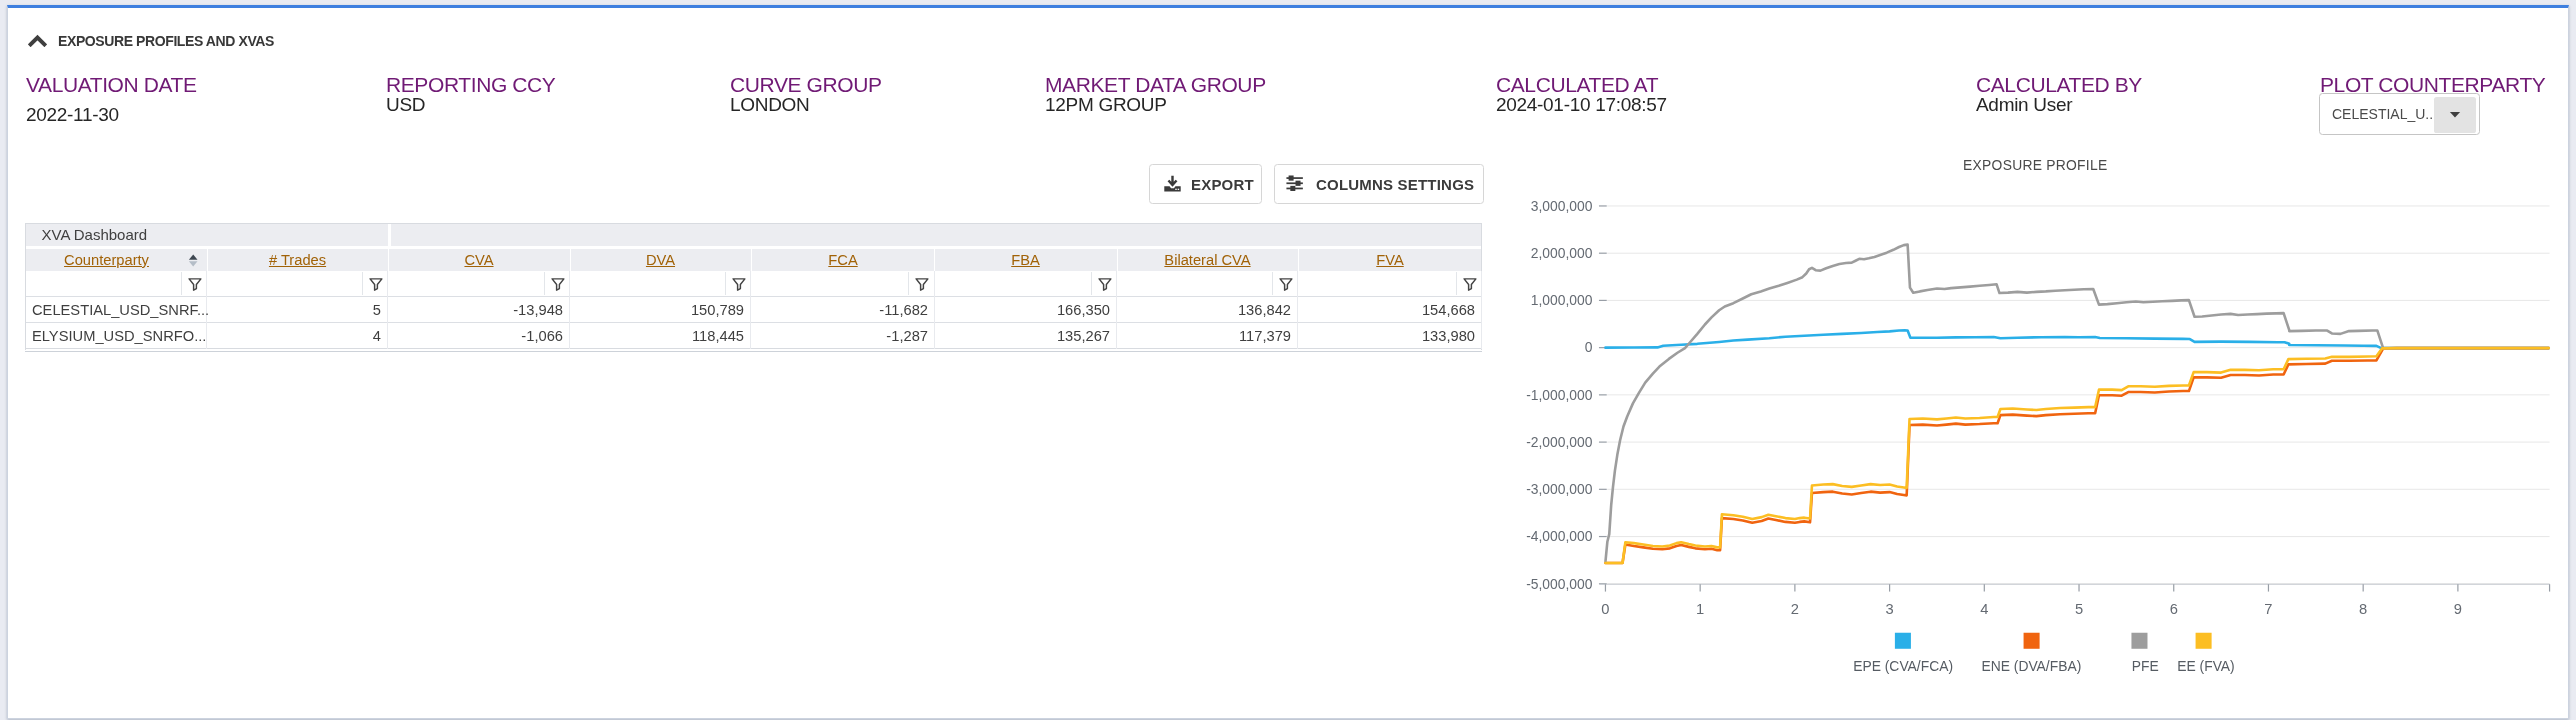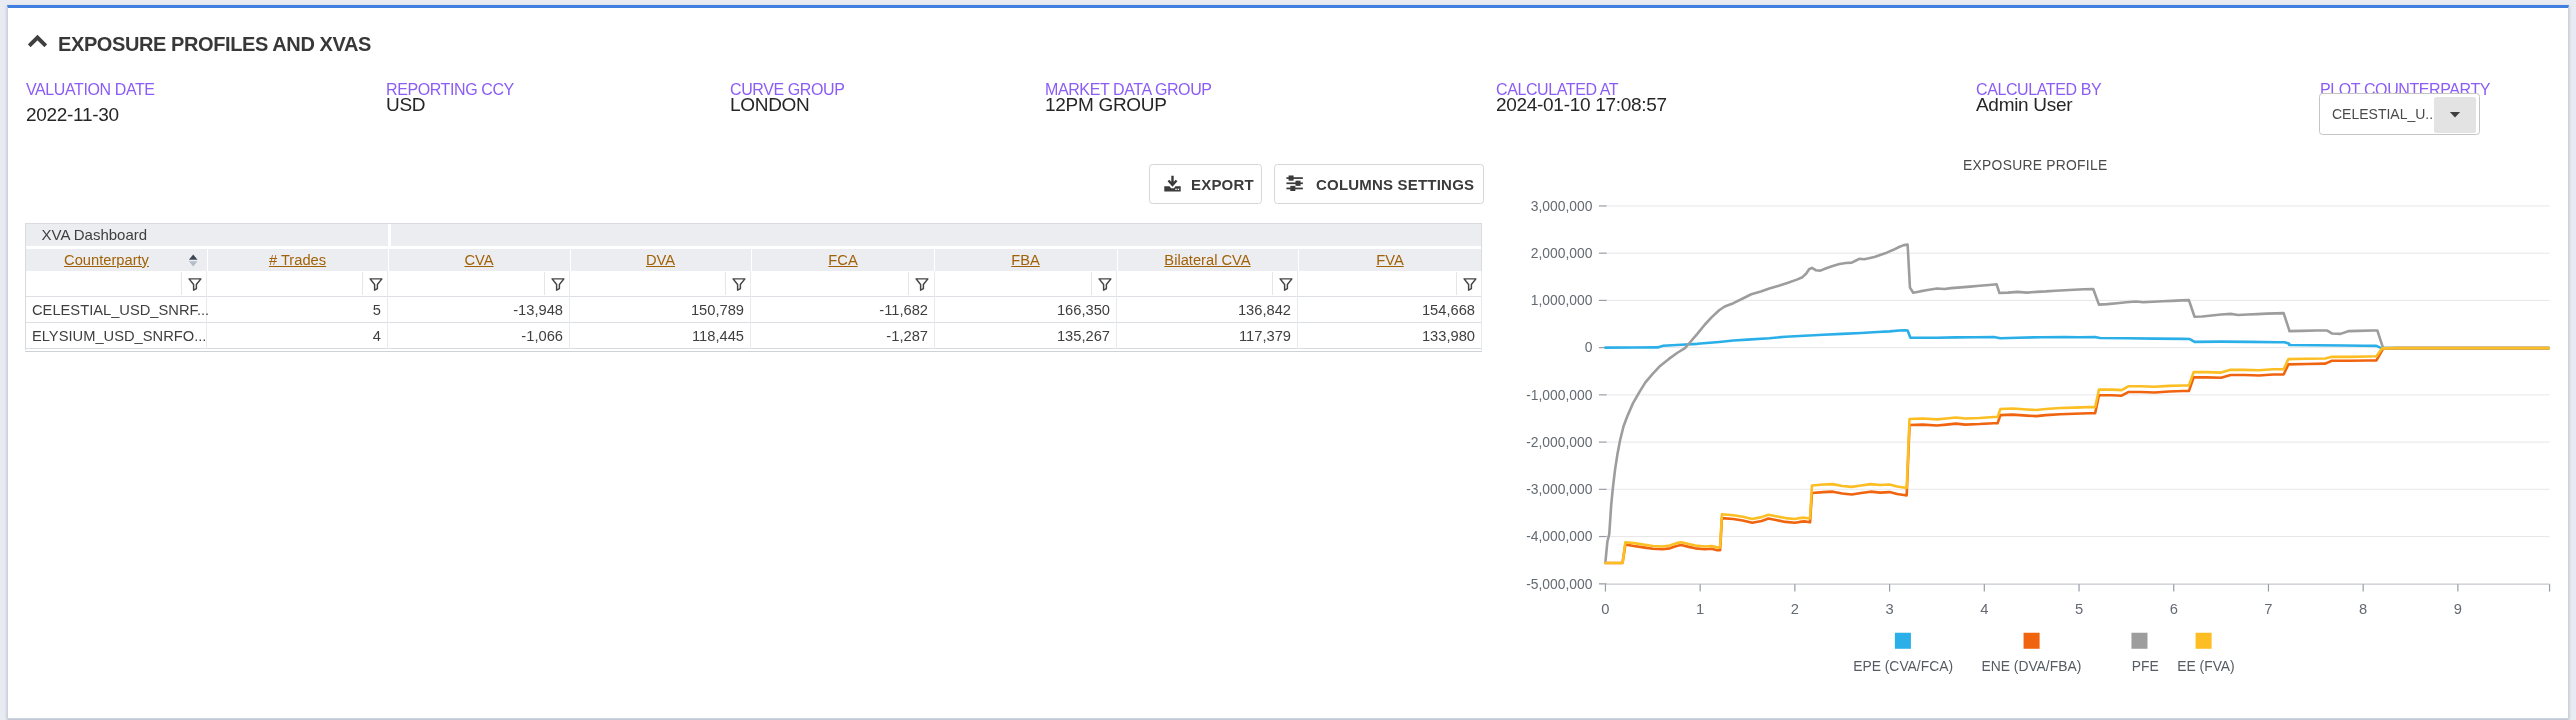--- a/index.html
+++ b/index.html
@@ -1,36 +1,36 @@
 <!DOCTYPE html>
 <html style="font-size:14px"><head><meta charset="utf-8">
 <style>
 * { margin:0; padding:0; box-sizing:border-box; }
 html,body { width:2576px; height:721px; }
 body { background:#e9ebf2; font-family:"Liberation Sans", sans-serif; position:relative; overflow:hidden; }
 .abs { position:absolute; }
 #panel { left:7px; top:5.2px; width:2562px; height:714px; background:#fff; border:0.9px solid #ccd3df; border-top:3.5px solid #3e7fdf; box-shadow:0 0.9px 2.6px rgba(100,115,140,.45); }
-.lbl { font-size:16px; letter-spacing:-0.4px; color:#8b5cf6; white-space:nowrap;margin-top:8px; }
+.lbl { font-size:21px; letter-spacing:-0.4px; color:#701a75; white-space:nowrap; }
 .val { font-size:19px; letter-spacing:-0.3px; color:#262626; white-space:nowrap; }
 .btn { border:0.9px solid #d6d6d6; border-radius:3.5px; background:#fff; height:40px; display:flex; align-items:center; }
 .btxt { font-size:15px; font-weight:bold; color:#3b3b3b; letter-spacing:0.2px; }
 
 #grid { left:25px; top:223px; width:1457px; }
 .g-band { background:#ecedf1; position:absolute; }
 .hcell { position:absolute; top:0; height:100%; display:flex; align-items:center; justify-content:center; font-size:14.7px; color:#a16207;text-decoration:underline; }
 .dcell { position:absolute; top:0; height:100%; border-right:0.9px solid #e8eaee; font-size:14.7px; color:#3f3f3f; display:flex; align-items:center; }
 .num { justify-content:flex-end; padding-right:6px; }
 </style></head>
 <body>
 <div class="abs" id="panel"></div>
 
 <svg class="abs" style="left:28px;top:34px" width="19" height="13" viewBox="0 0 22 15">
     <path d="M3 12 L11 4 L19 12" stroke="#3f3f3f" stroke-width="4.6" fill="none" stroke-linecap="square"></path>
   </svg>
-<div class="abs" style="left:58px;top:33px;font-size:20px;font-weight:bold;letter-spacing:-0.4px;color:#383838">EXPOSURE PROFILES AND XVAS</div>
+<div class="abs" style="left:58px;top:33px;font-size:14px;font-weight:bold;letter-spacing:-0.4px;color:#383838">EXPOSURE PROFILES AND XVAS</div>
 <div class="abs lbl" style="left:26px;top:73px">VALUATION DATE</div>
 <div class="abs val" style="left:26px;top:104px">2022-11-30</div>
 <div class="abs lbl" style="left:386px;top:73px">REPORTING CCY</div>
 <div class="abs val" style="left:386px;top:94px">USD</div>
 <div class="abs lbl" style="left:730px;top:73px">CURVE GROUP</div>
 <div class="abs val" style="left:730px;top:94px">LONDON</div>
 <div class="abs lbl" style="left:1045px;top:73px">MARKET DATA GROUP</div>
 <div class="abs val" style="left:1045px;top:94px">12PM GROUP</div>
 <div class="abs lbl" style="left:1496px;top:73px">CALCULATED AT</div>
 <div class="abs val" style="left:1496px;top:94px">2024-01-10 17:08:57</div>

